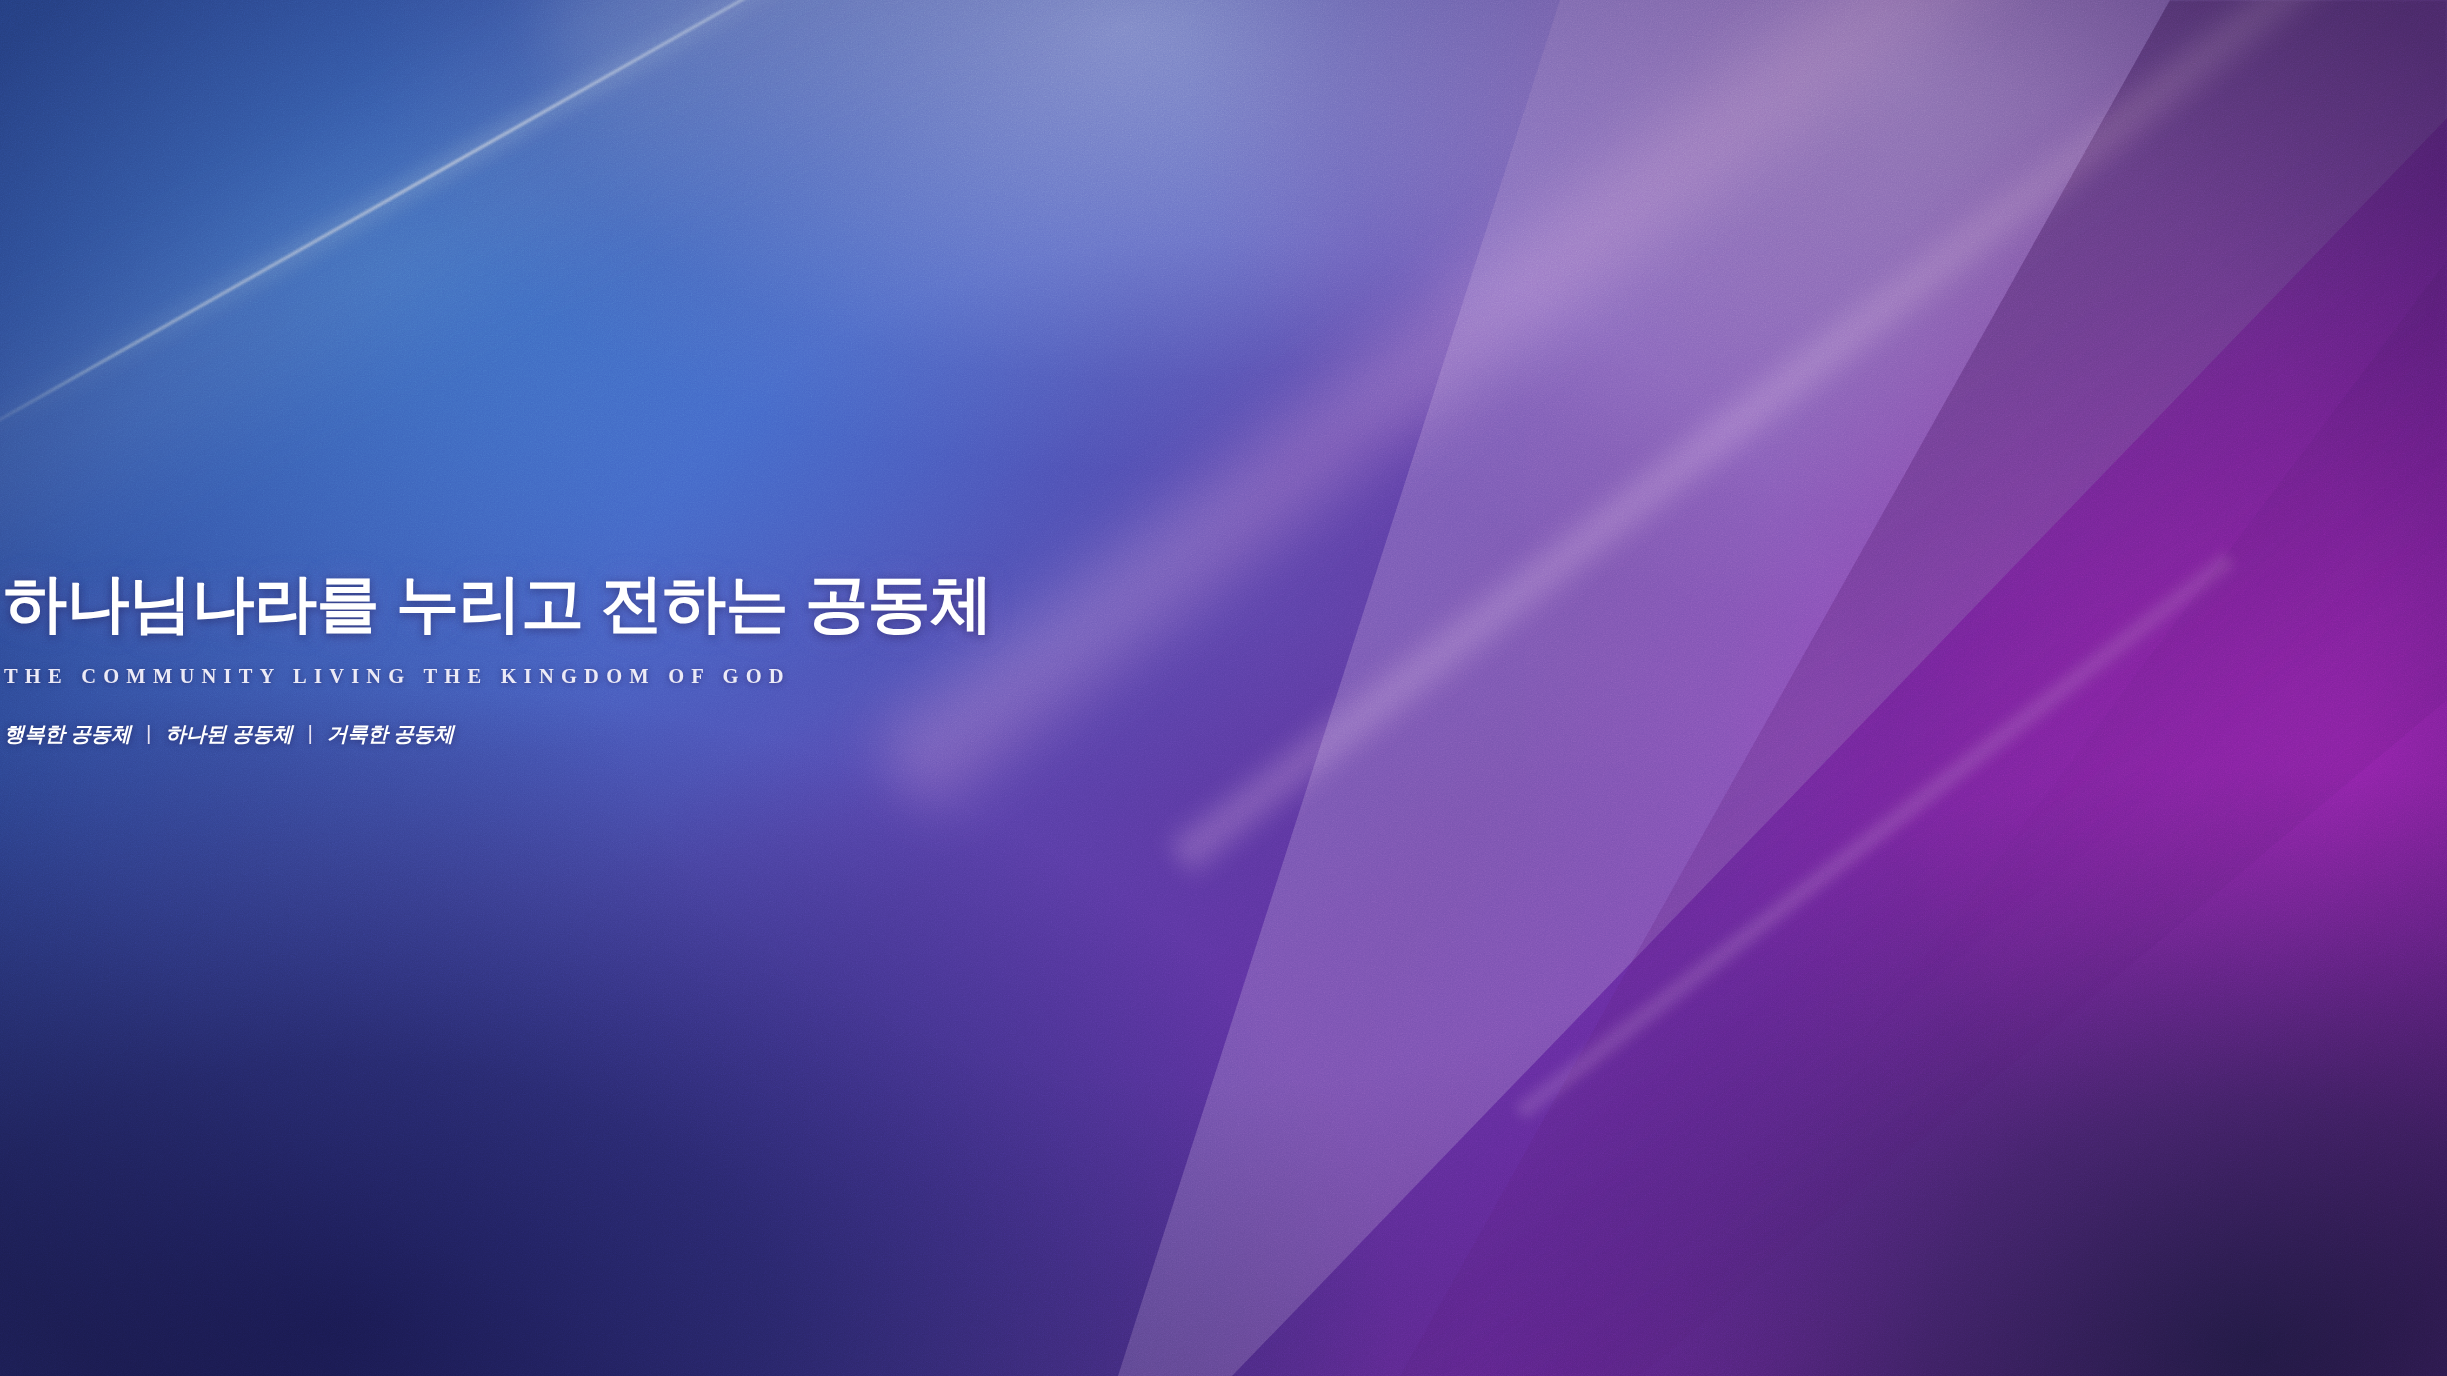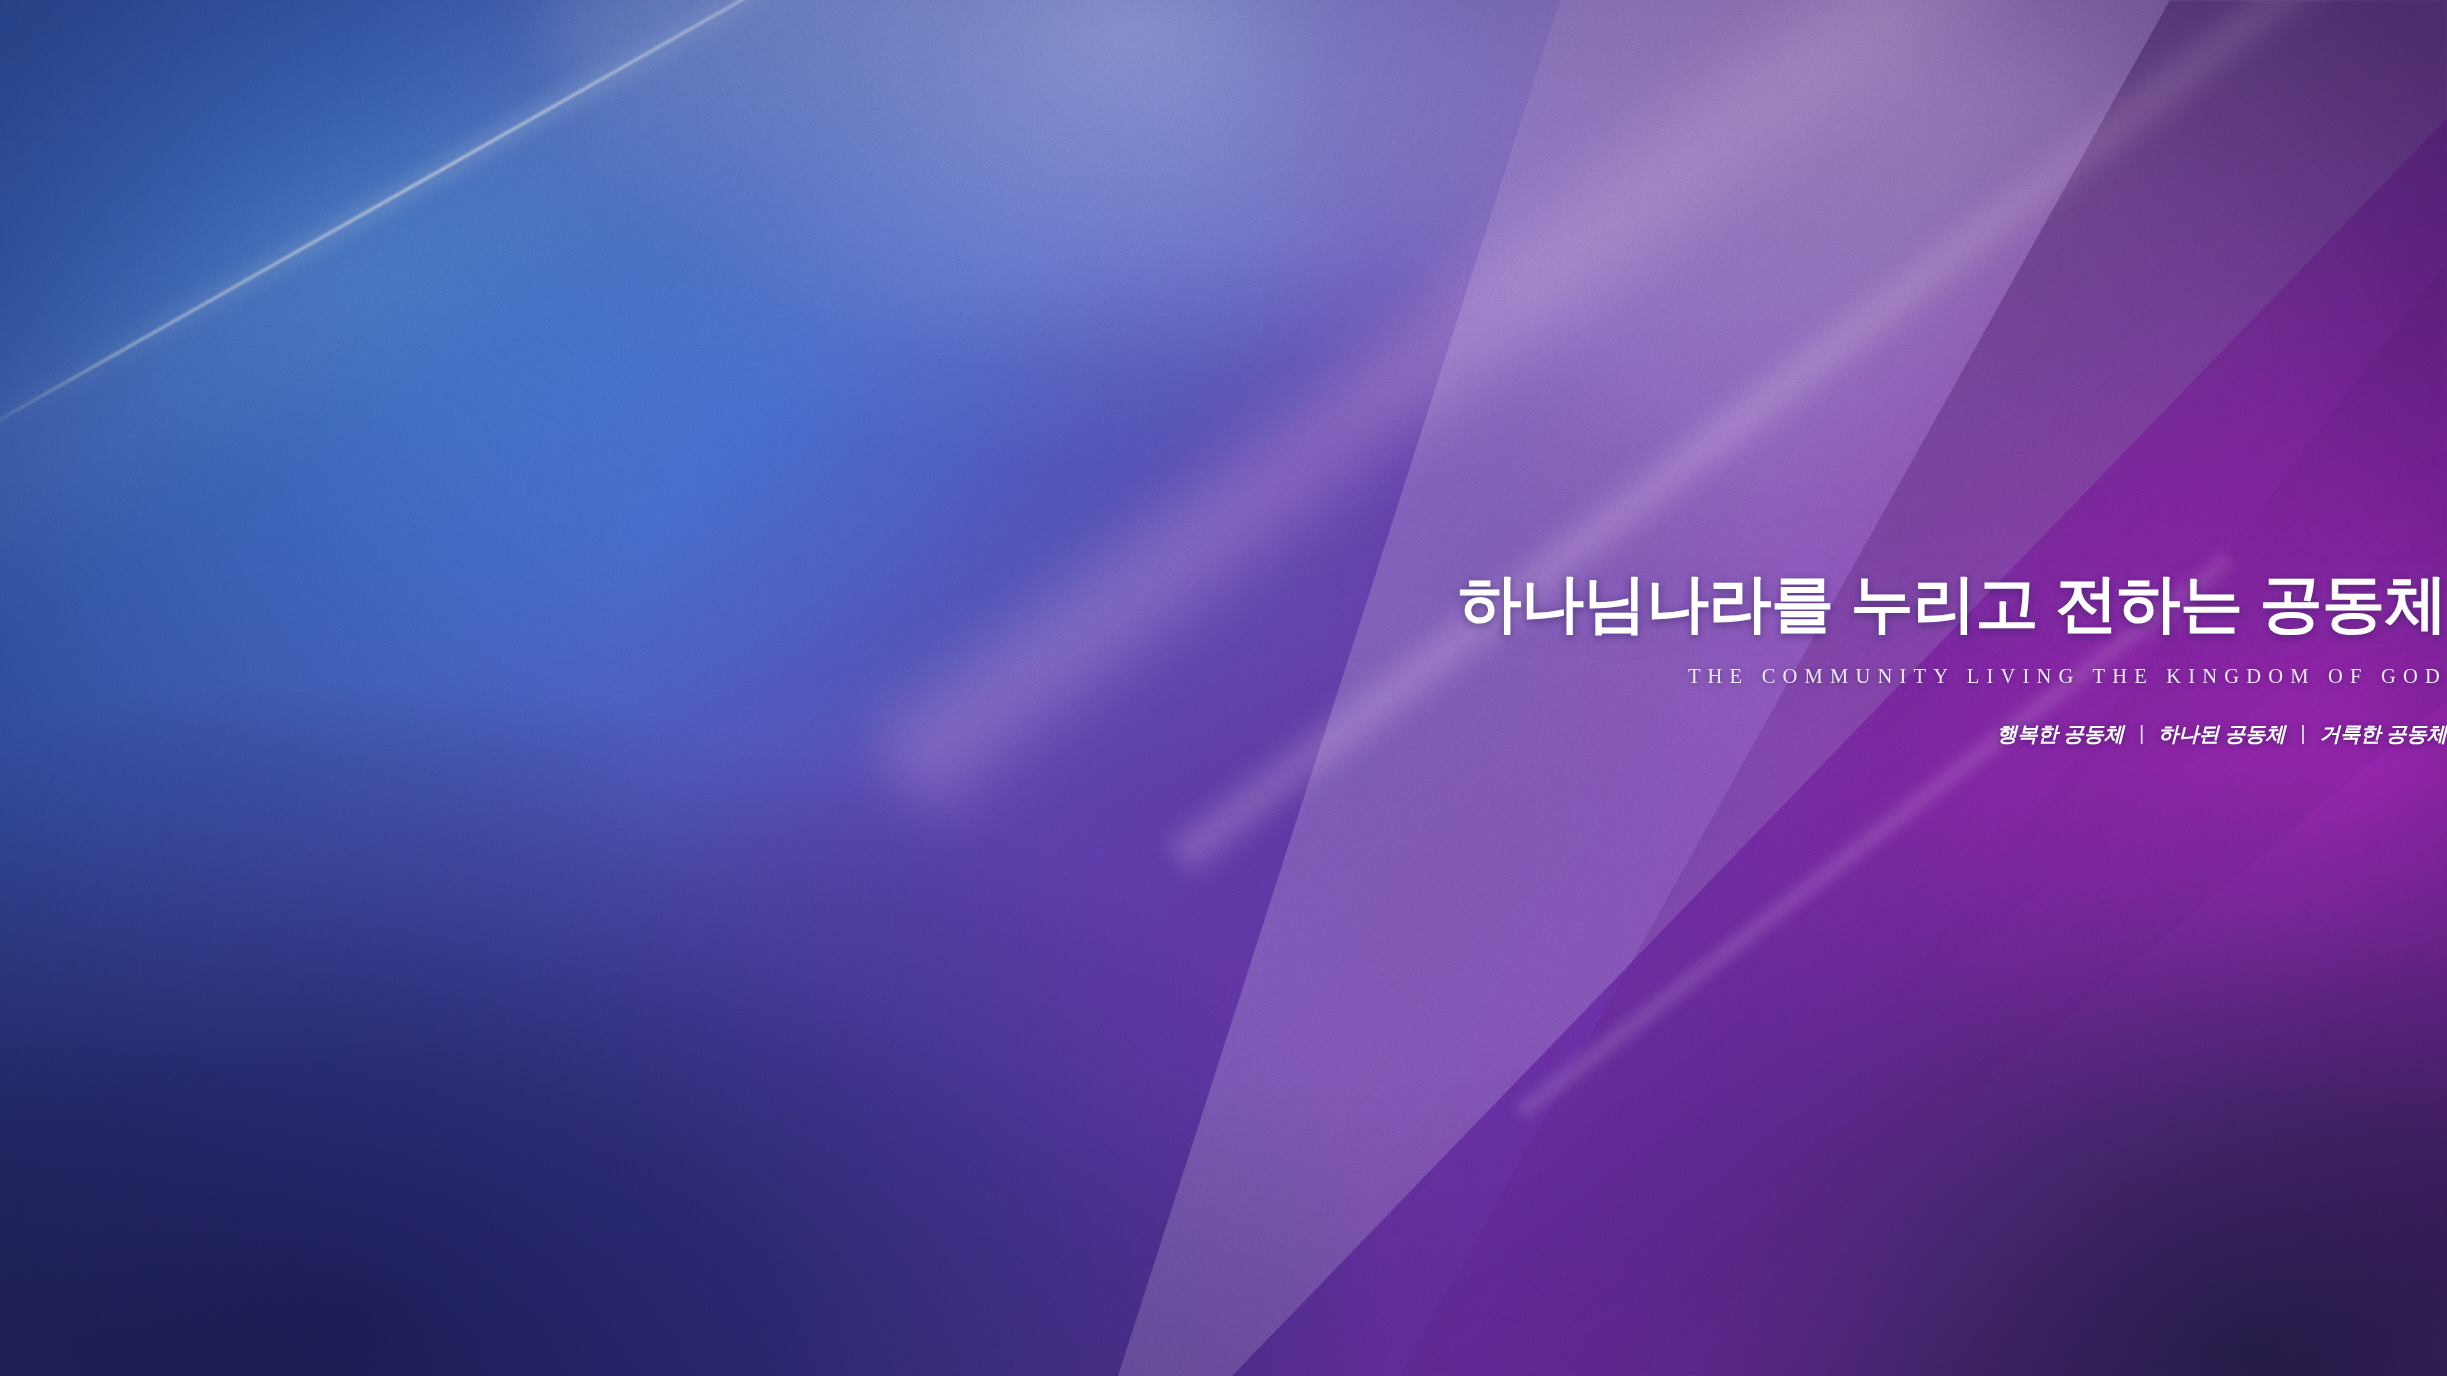--- a/index.html
+++ b/index.html
@@ -245,39 +245,39 @@
     mix-blend-mode:overlay;
     pointer-events:none;
   }
   .grain svg { width:100%; height:100%; display:block; }
 
   
   .hero-text {
     position:absolute;
     left:4px; right:0;
     top:566px;
-    text-align:right;
+    text-align:left;
     z-index:20;
   }
 
   .hero-title {
     font-family:"Liberation Sans", sans-serif;
     font-weight:700;
     font-size:63px;
     line-height:1.18;
     letter-spacing:-0.5px;
     color:#ffffff;
     text-shadow:
       0 2px 10px rgba(20,10,60,0.45),
       0 0 28px rgba(150,120,220,0.28);
   }
 
   .hero-subtitle {
     font-family:"Liberation Serif", serif;
-    font-weight:400;
+    font-weight:700;
     font-size:20.5px;
     letter-spacing:7.2px;
     color:#eceaf6;
     margin-top:25px;
     text-shadow:0 1px 6px rgba(20,10,60,0.40);
     white-space:nowrap;
   }
 
   .hero-tagline {
     font-family:"Liberation Sans", sans-serif;

